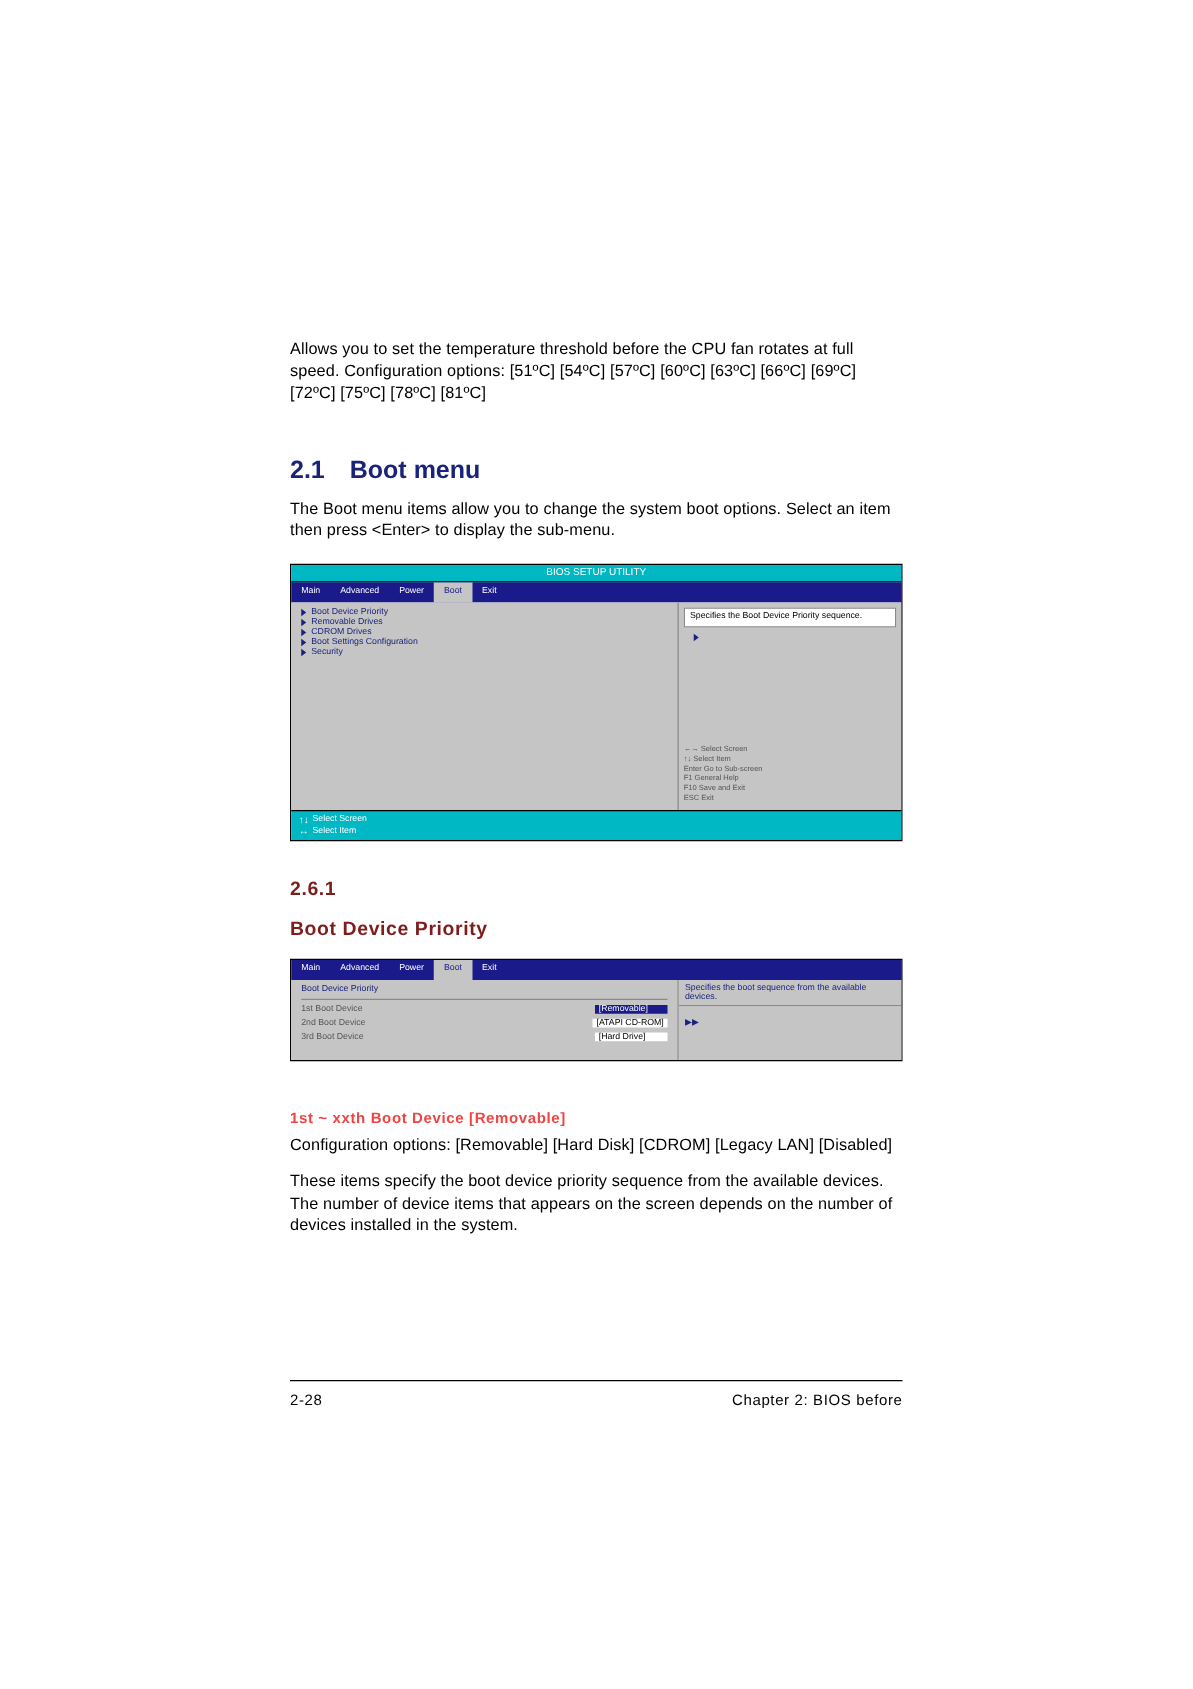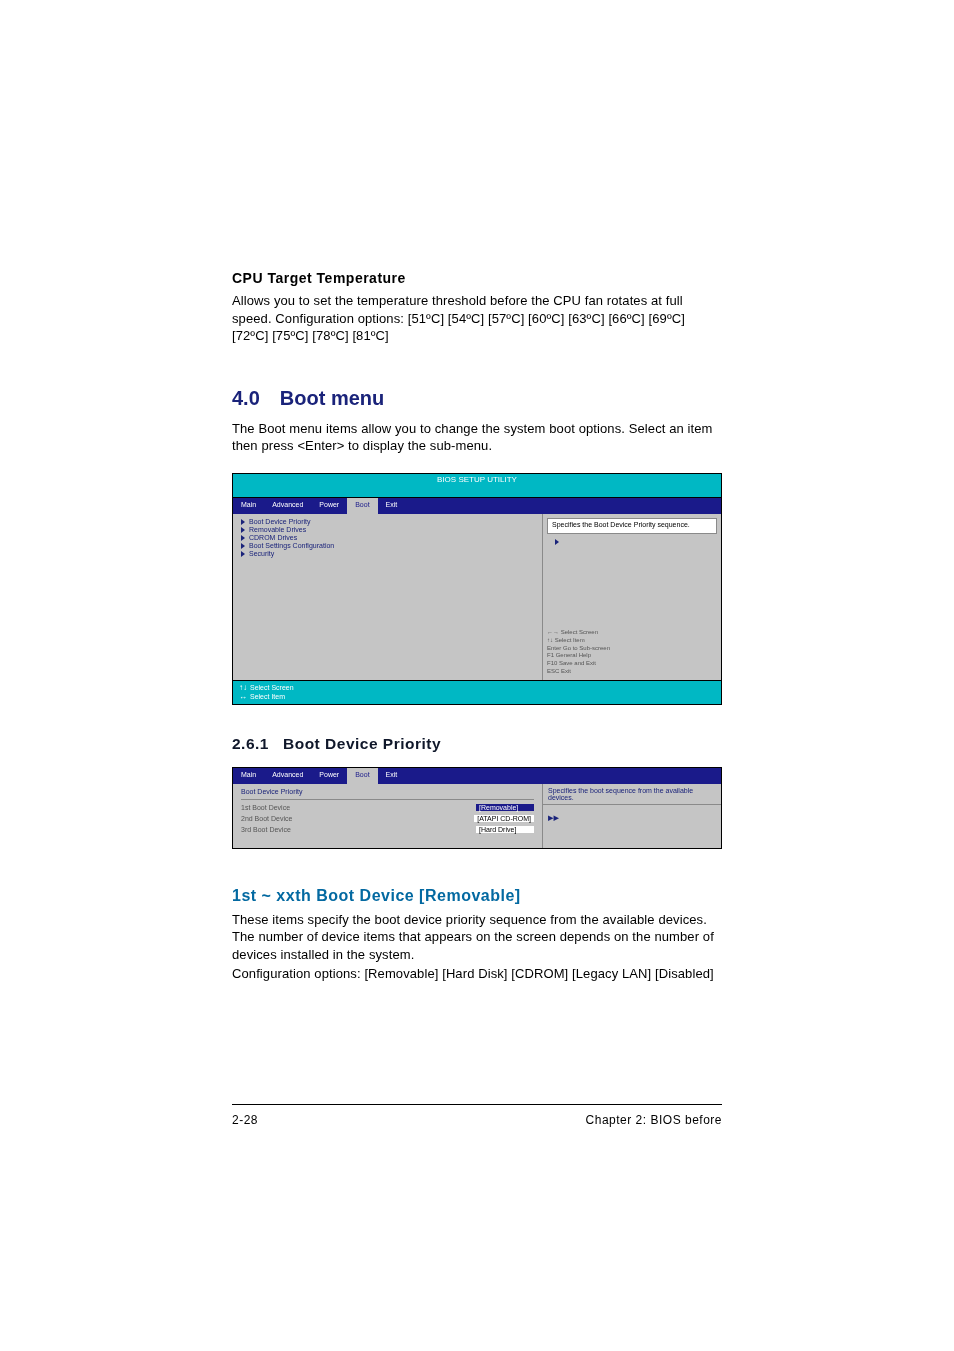--- a/index.html
+++ b/index.html
@@ -36,43 +36,44 @@
       font-size: 20px;
       color: #1a237a;
       display: flex;
       gap: 20px;
       margin-top: 42px;
       margin-bottom: 10px;
     }
     .h2-sub {
       font-weight: bold;
       font-size: 15.5px;
-      color: #0f172a;
+      color: #7f1d1d;
       display: flex;
       gap: 14px;
       margin-top: 30px;
       margin-bottom: 14px;
       letter-spacing: 0.5px;
+      flex-direction: column;
     }
     .blue-h {
-      color: #0369a1;
+      color: #ef4444;
       font-weight: bold;
-      font-size: 16px;
+      font-size: 12px;
       letter-spacing: 0.5px;
       margin-bottom: 6px;
     }
 
     
     .bios1 {
       border: 1px solid #000;
       margin-top: 18px;
     }
     .bios-cyan {
       background: #00b8c4;
-      height: 24px;
+      height: 14px;
       border-bottom: 1px solid #000;
       text-align: center;
       font-size: 8px;
       color: #fff;
       padding-top: 1px;
     }
     .bios-blue-tabs {
       background: #1a1a8a;
       height: 16px;
       display: flex;
@@ -219,25 +220,24 @@
       font-size: 12px;
       font-weight: normal;
       letter-spacing: 0.5px;
     }
   </style>
 </head>
 <body>
 
 <div class="page">
 
-  <div class="h3">CPU Target Temperature</div>
   <div class="body-text">Allows you to set the temperature threshold before the CPU fan rotates at full speed. Configuration options: [51ºC] [54ºC] [57ºC] [60ºC] [63ºC] [66ºC] [69ºC] [72ºC] [75ºC] [78ºC] [81ºC]</div>
 
   <div class="h2">
-    <span>4.0</span>
+    <span>2.1</span>
     <span>Boot menu</span>
   </div>
   <div class="body-text">The Boot menu items allow you to change the system boot options. Select an item then press &lt;Enter&gt; to display the sub-menu.</div>
 
   <div class="bios1">
     <div class="bios-cyan">BIOS SETUP UTILITY</div>
     <div class="bios-blue-tabs">
       <div class="tab">Main</div>
       <div class="tab">Advanced</div>
       <div class="tab">Power</div>
@@ -327,21 +327,21 @@
         <div class="bios-right-top2">Specifies the boot sequence from the available devices.</div>
         <div class="bios-right-body2">
           <span style="font-size:11px;">▸▸</span>
         </div>
       </div>
     </div>
   </div>
 
   <div style="height:38px;"></div>
   <div class="blue-h">1st ~ xxth Boot Device [Removable]</div>
+  <div class="body-text">Configuration options: [Removable] [Hard Disk] [CDROM] [Legacy LAN] [Disabled]</div>
   <div class="body-text" style="margin-bottom:2px;">These items specify the boot device priority sequence from the available devices. The number of device items that appears on the screen depends on the number of devices installed in the system.</div>
-  <div class="body-text">Configuration options: [Removable] [Hard Disk] [CDROM] [Legacy LAN] [Disabled]</div>
 
 </div>
 
 <div class="footer">
   <span>2-28</span>
   <span>Chapter 2: BIOS before</span>
 </div>
 
 </body></html>

